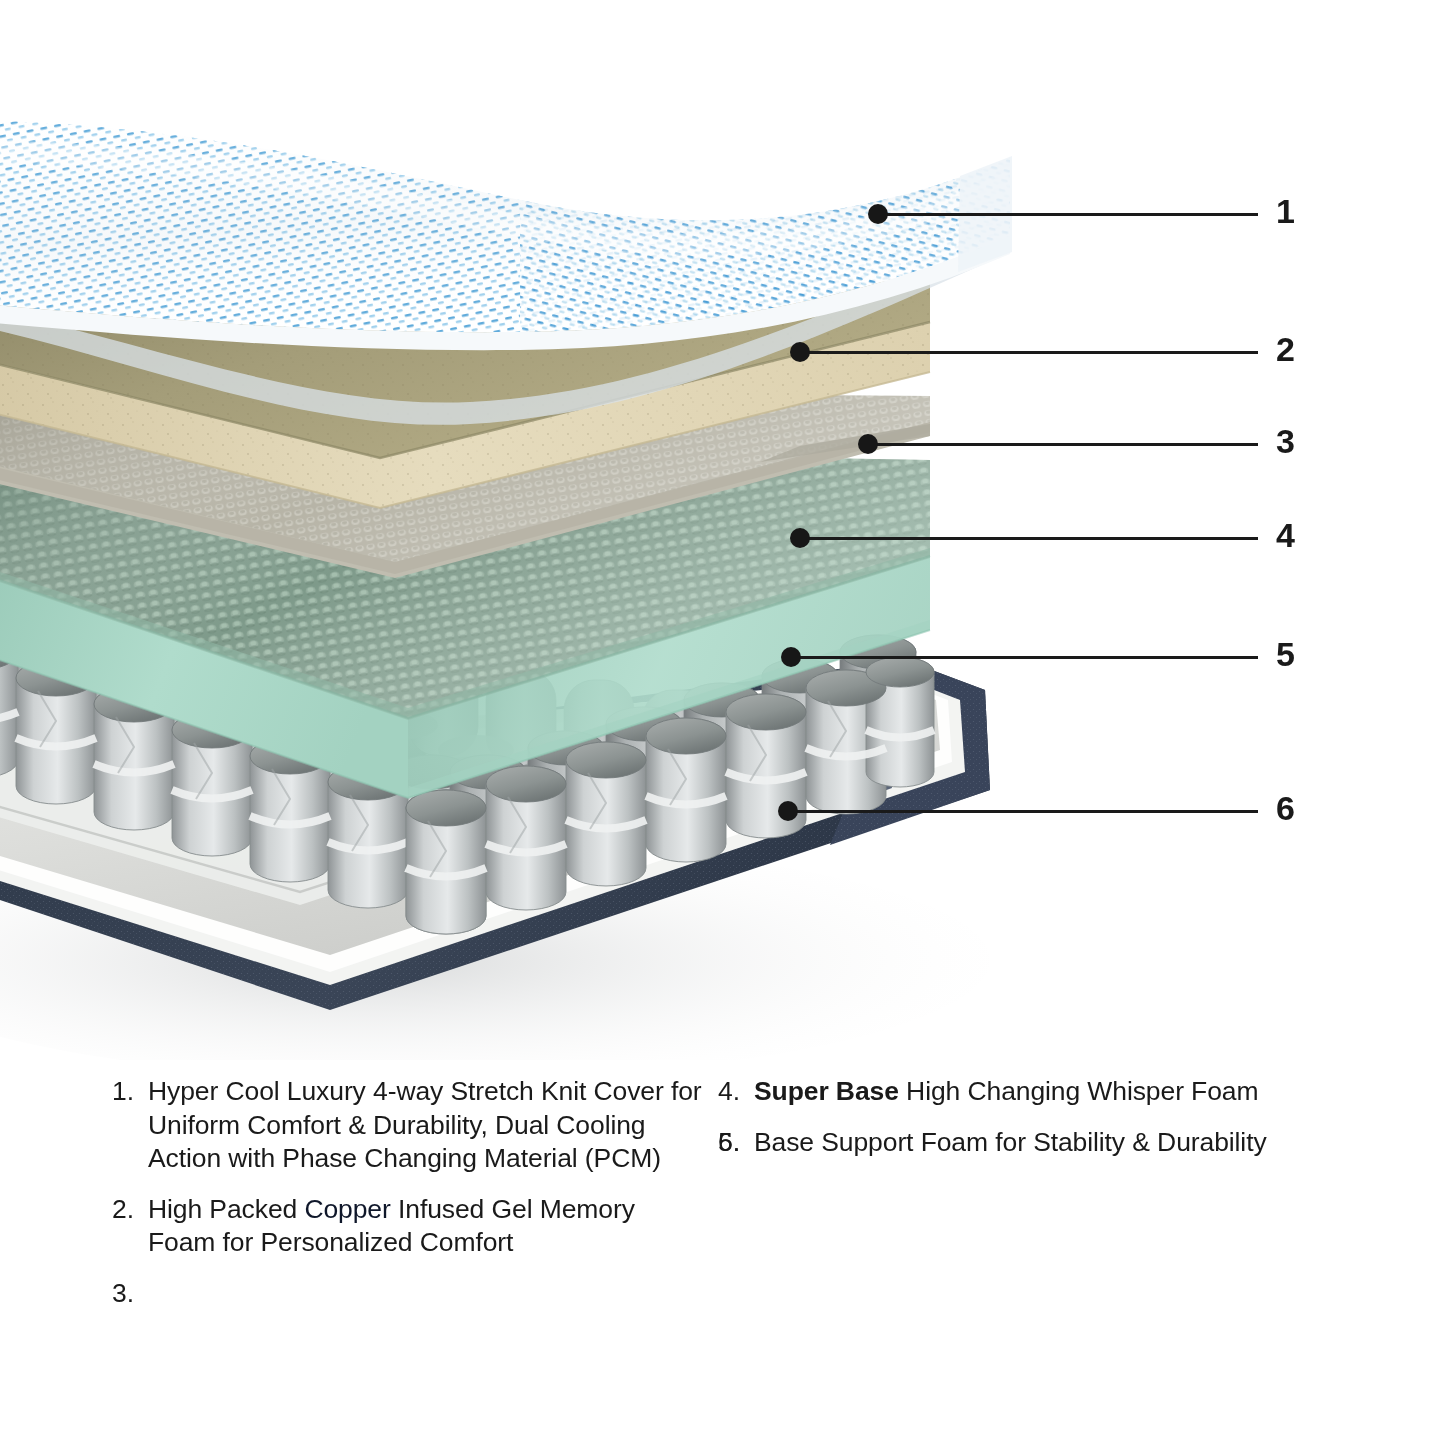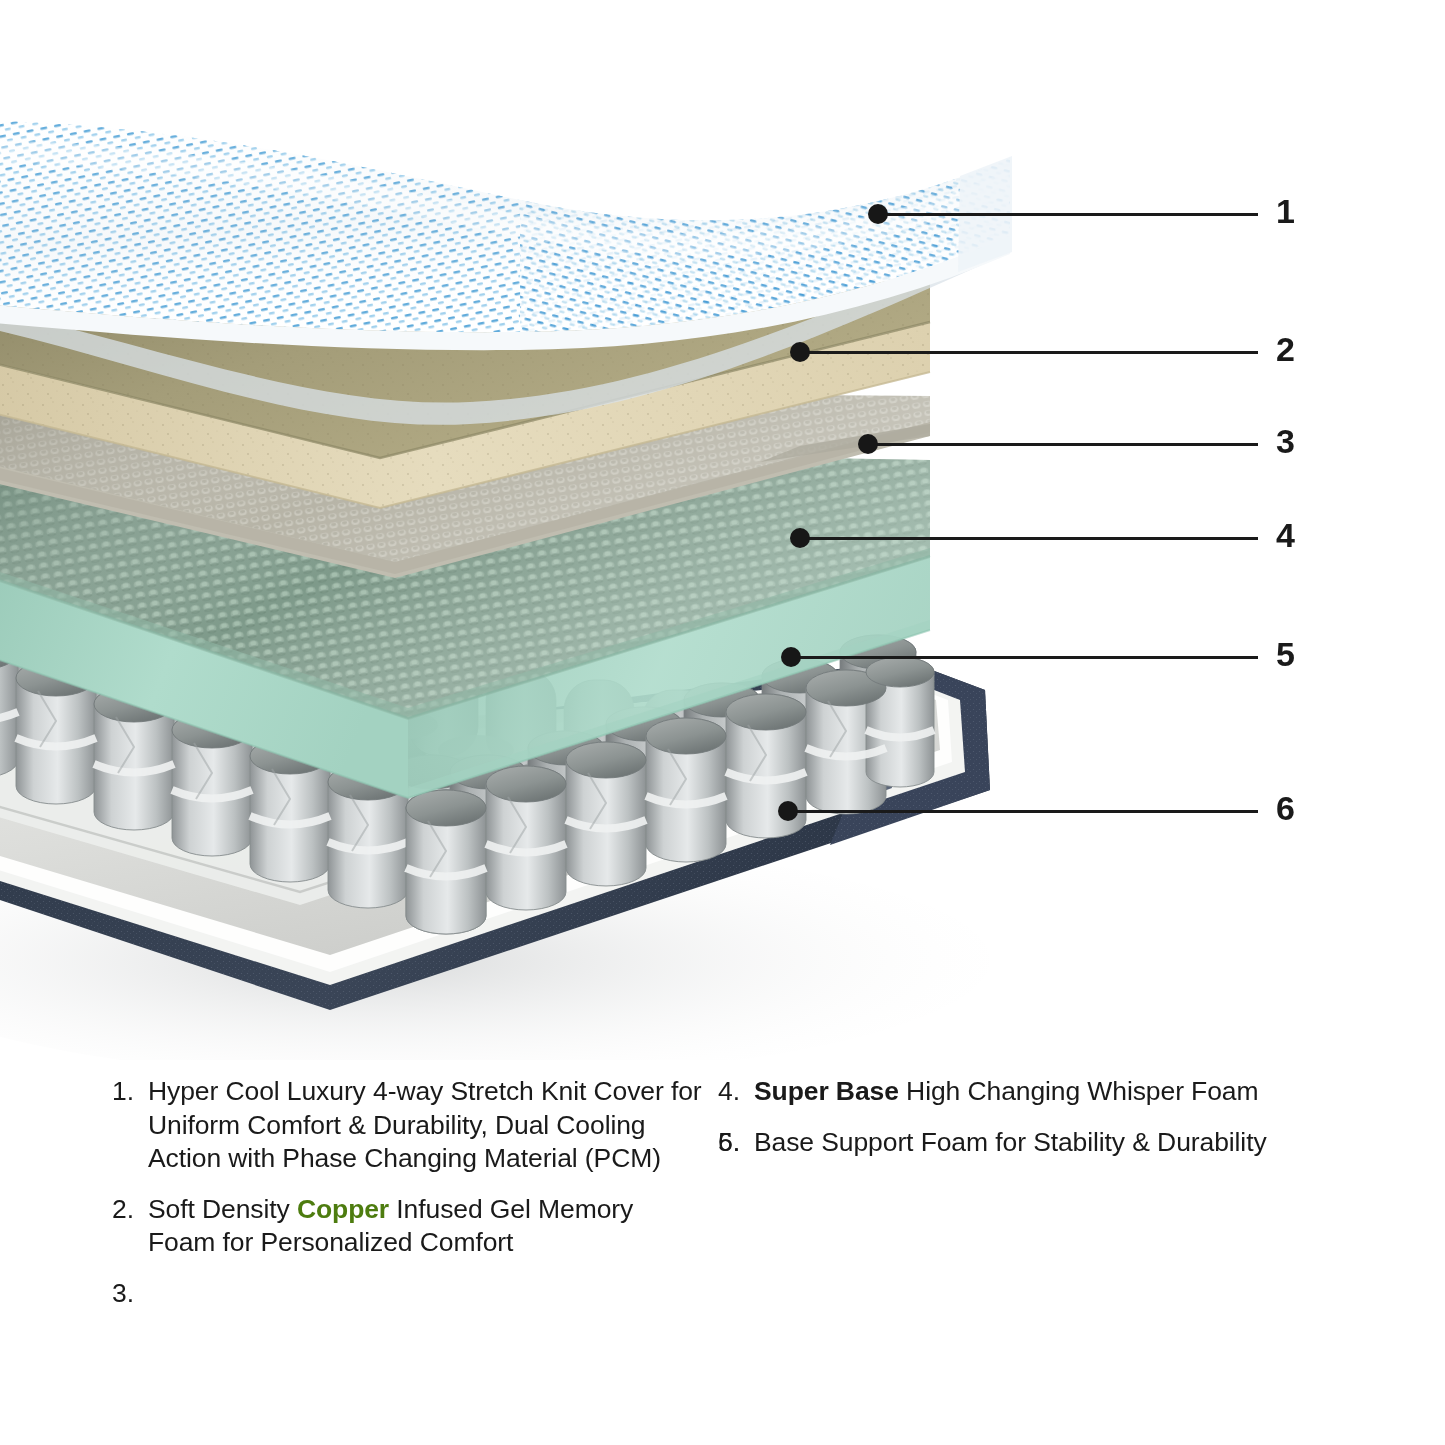--- a/index.html
+++ b/index.html
@@ -42,21 +42,21 @@
     font-size:26.5px;
     line-height:1.265;
     color:#1a1a1a;
     letter-spacing:-0.1px;
   }
   .item .idx{
     position:absolute;left:0;top:0;width:30px;
     font-size:26.5px;color:#1a1a1a;
   }
   .item b{font-weight:bold;}
-  .copper{color:#4d7c0f;font-weight:bold;}
+  .copper{color:#0f172a;font-weight:normal;}
 </style>
 </head>
 <body>
 
 <div id="stage">
 
   <div id="diagram">
     <svg width="1445" height="1060" viewBox="0 0 1445 1060" xmlns="http://www.w3.org/2000/svg">
       <defs>
 
@@ -494,21 +494,21 @@
 
   <div class="callout" style="left:788px;top:810px;">
     <div class="line" style="width:470px;"></div>
     <div class="dot"></div>
     <div class="num" style="left:488px;">6</div>
   </div>
 
   <div id="legend">
     <div class="col" id="col-left">
         <div class="item"><span class="idx">1.</span><span><span>Hyper Cool Luxury 4-way Stretch Knit Cover for Uniform Comfort &amp; Durability, Dual Cooling Action with Phase Changing Material (PCM)</span></span></div>
-        <div class="item"><span class="idx">2.</span><span><span>Soft Density </span><span class="copper">Copper</span><span> Infused Gel Memory Foam for Personalized Comfort</span></span></div>
+        <div class="item"><span class="idx">2.</span><span><span>High Packed </span><span class="copper">Copper</span><span> Infused Gel Memory Foam for Personalized Comfort</span></span></div>
         <div class="item"><span class="idx">3.</span></div>
       </div>
     <div class="col" id="col-right">
         <div class="item"><span class="idx">4.</span><span><b>Super Base</b><span> High Changing Whisper Foam</span></span></div>
         <div class="item"><span class="idx">5.</span></div>
         <div class="item"><span class="idx">6.</span><span><span>Base Support Foam for Stability &amp; Durability</span></span></div>
       </div>
   </div>
 
 </div>

